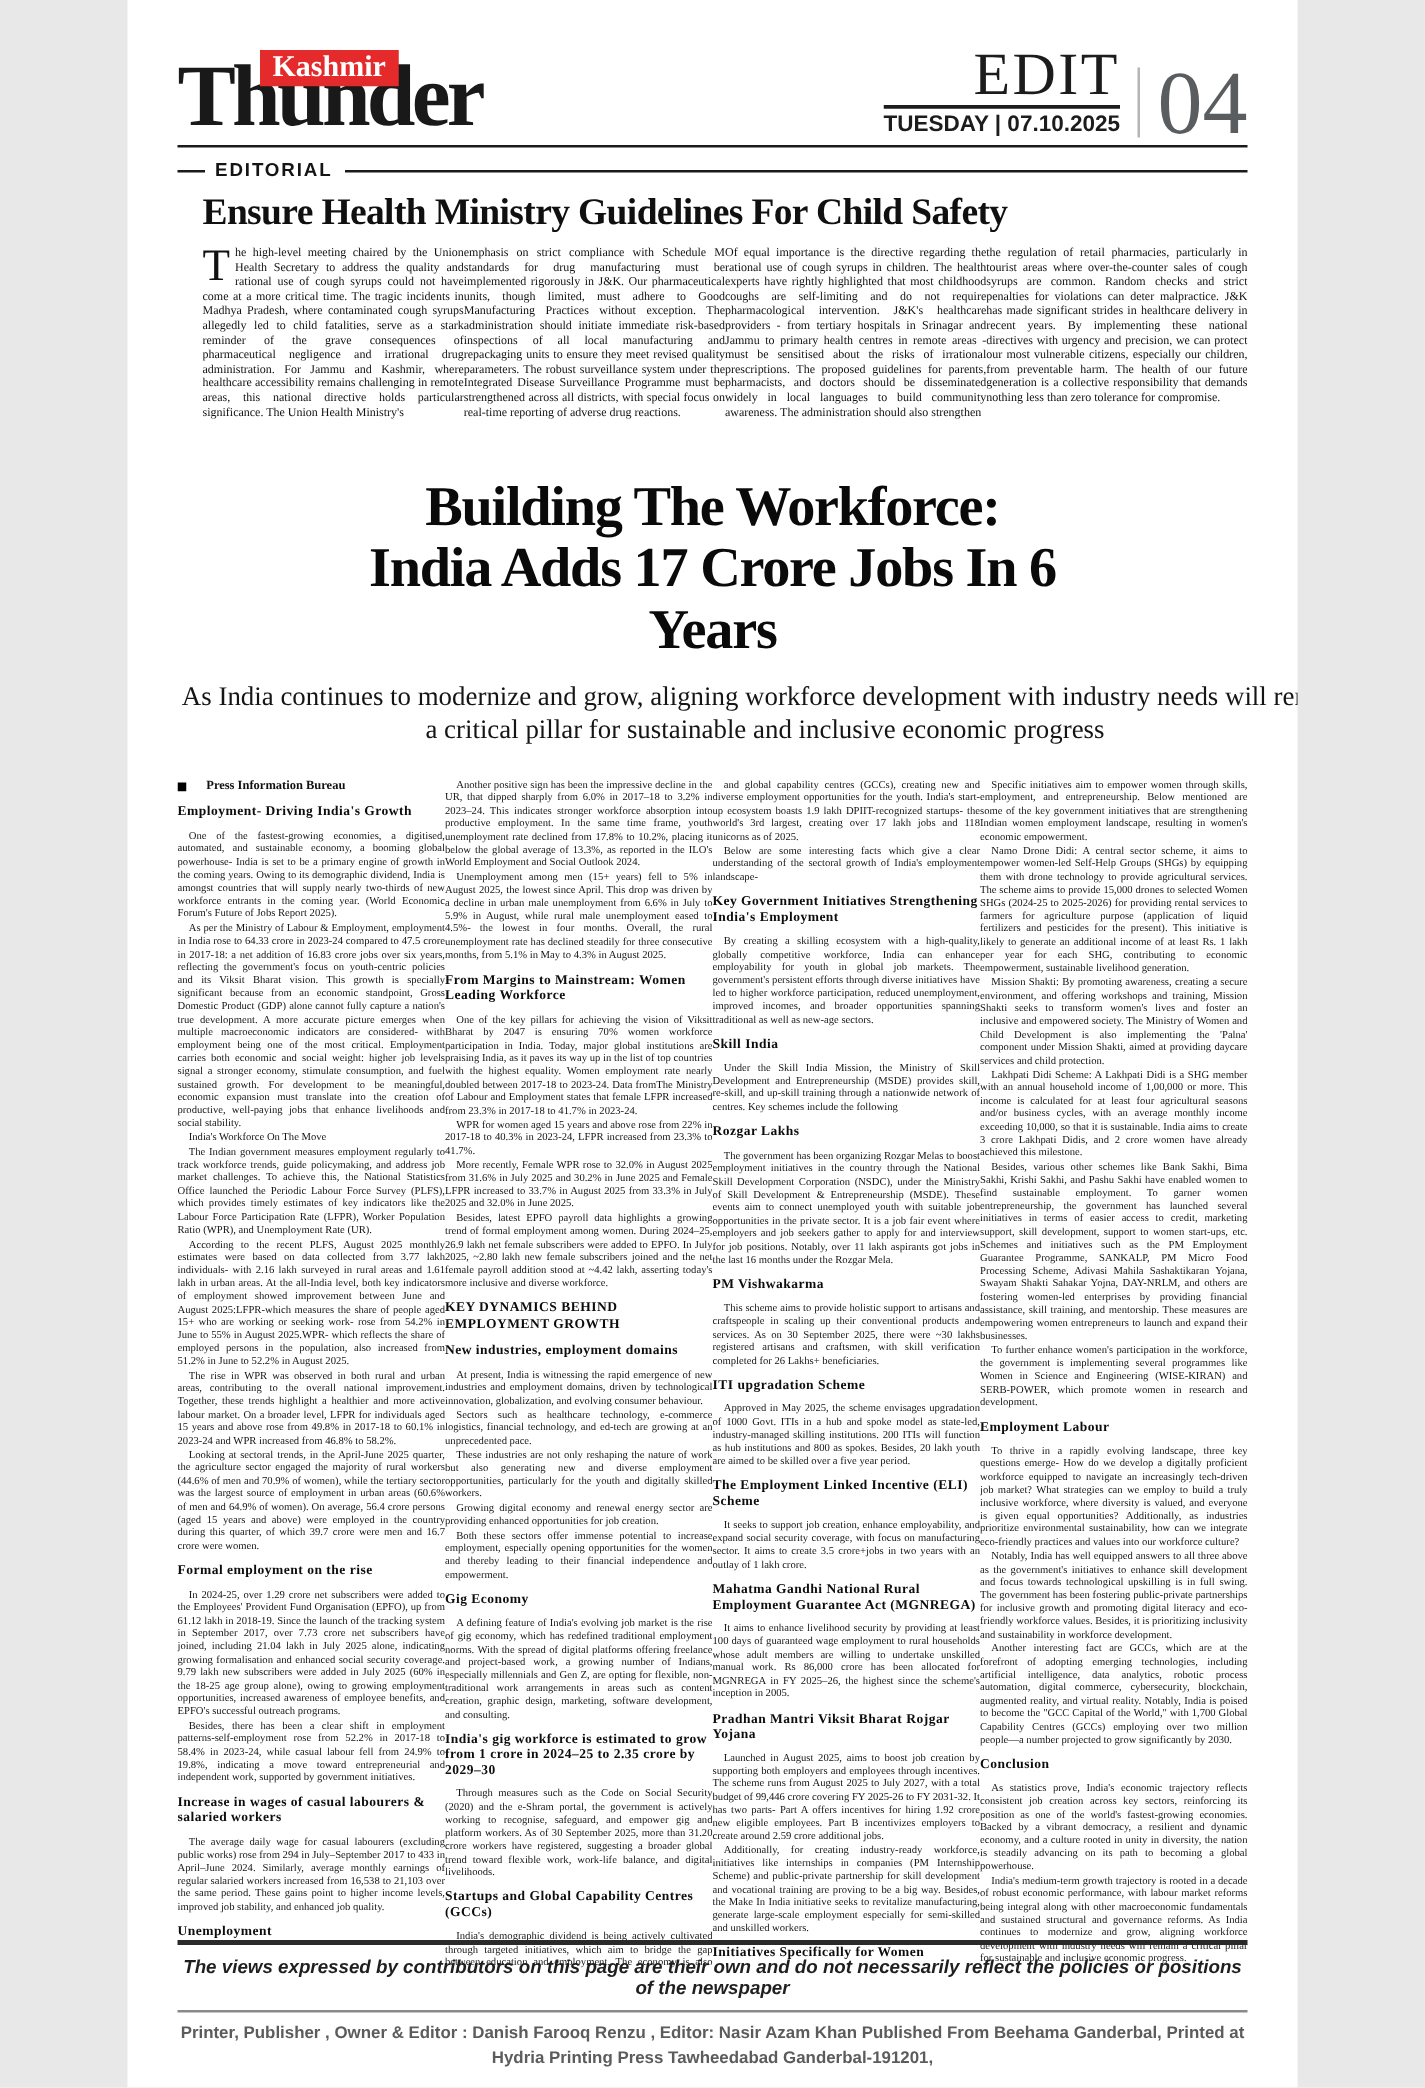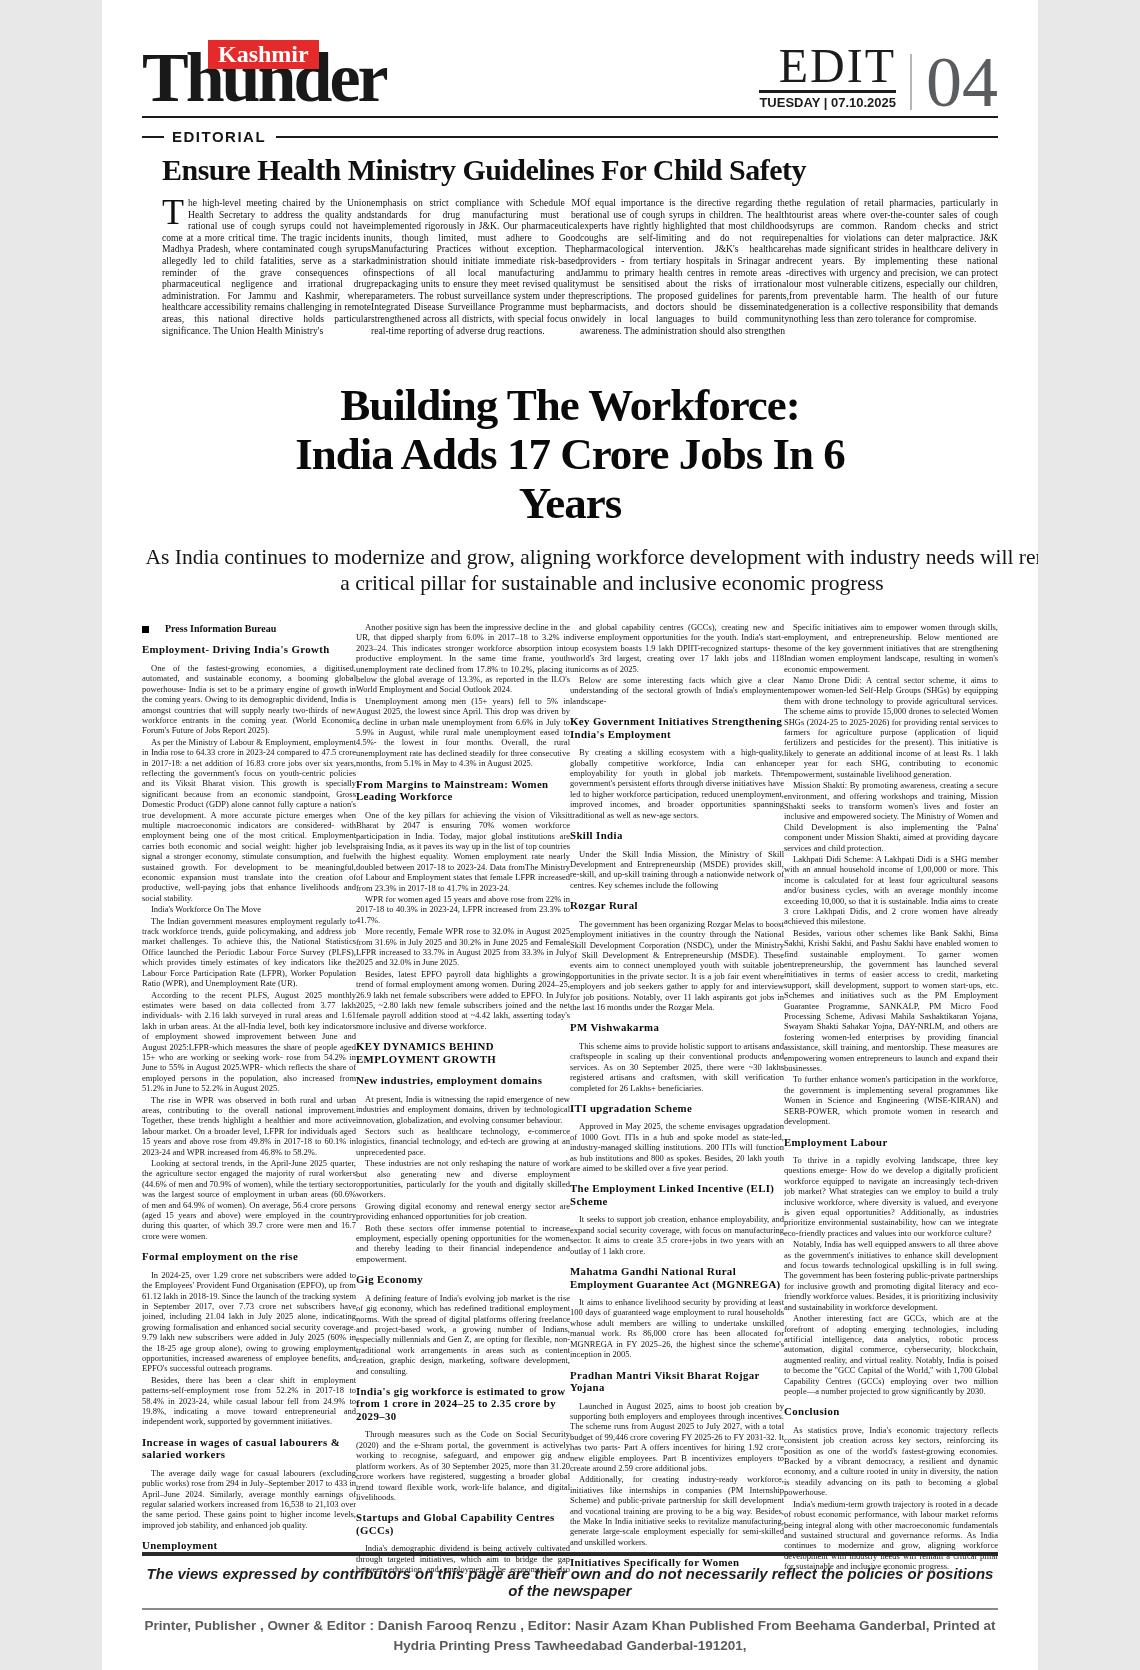--- a/index.html
+++ b/index.html
@@ -14,21 +14,21 @@
     padding-top:22px; padding-bottom:6px; border-bottom:2px solid #1a1a1a; height:118px;}
   .brand-wrap { position:relative; }
   .brand-word { font-family:"Liberation Serif",serif; font-weight:700; font-size:70px;
     line-height:0.92; letter-spacing:-3px; color:#191919;}
   .brand-tag { position:absolute; left:66px; top:-6px; background:#e42a2a; color:#fff;
     font-family:"Liberation Serif",serif; font-weight:700; font-size:24px; padding:1px 10px; letter-spacing:0;}
   .mast-right { display:flex; align-items:flex-end; }
   .edit-stack { display:flex; flex-direction:column; align-items:flex-end; }
   .edit-word { font-family:"Liberation Serif",serif; font-size:48px; line-height:0.9; letter-spacing:2px; color:#1c1c1c;}
   .edit-date { border-top:3px solid #1c1c1c; margin-top:3px; padding-top:2px;
-    font-family:"Liberation Sans",sans-serif; font-weight:700; font-size:13px; color:#1c1c1c; letter-spacing:0;}
+    font-family:"Liberation Sans",sans-serif; font-weight:700; font-size:18px; color:#1c1c1c; letter-spacing:0;}
   .page-num { font-family:"Liberation Serif",serif; font-size:72px; line-height:0.78; color:#5a5d60;
     border-left:2px solid #b5b5b5; padding-left:14px; margin-left:14px;}
   
   .ed-labelrow { display:flex; align-items:center; margin-top:10px; }
   .ed-tickline { width:22px; height:2px; background:#1a1a1a; margin-right:8px;}
   .ed-label { font-family:"Liberation Sans",sans-serif; font-weight:700; font-size:15px;
     letter-spacing:1.5px; color:#141414; }
   .ed-line { flex:1; height:2px; background:#1a1a1a; margin-left:10px;}
   .ed-headline { font-family:"Liberation Serif",serif; font-weight:700; font-size:30px;
     letter-spacing:-0.5px; margin:8px 0 10px 20px; color:#101010;}
@@ -146,21 +146,21 @@
         <div class="block-h">Startups and Global Capability Centres (GCCs)</div>
         <p class="block-p">India's demographic dividend is being actively cultivated through targeted initiatives, which aim to bridge the gap between education and employment. The economy is also witnessing job growth in emerging sectors such as startups</p>
       </div>
       <div class="article-col">
         <p class="block-p">and global capability centres (GCCs), creating new and diverse employment opportunities for the youth. India's start-up ecosystem boasts 1.9 lakh DPIIT-recognized startups- the world's 3rd largest, creating over 17 lakh jobs and 118 unicorns as of 2025.</p>
         <p class="block-p">Below are some interesting facts which give a clear understanding of the sectoral growth of India's employment landscape-</p>
         <div class="block-h">Key Government Initiatives Strengthening India's Employment</div>
         <p class="block-p">By creating a skilling ecosystem with a high-quality, globally competitive workforce, India can enhance employability for youth in global job markets. The government's persistent efforts through diverse initiatives have led to higher workforce participation, reduced unemployment, improved incomes, and broader opportunities spanning traditional as well as new-age sectors.</p>
         <div class="block-h">Skill India</div>
         <p class="block-p">Under the Skill India Mission, the Ministry of Skill Development and Entrepreneurship (MSDE) provides skill, re-skill, and up-skill training through a nationwide network of centres. Key schemes include the following</p>
-        <div class="block-h">Rozgar Rural</div>
+        <div class="block-h">Rozgar Lakhs</div>
         <p class="block-p">The government has been organizing Rozgar Melas to boost employment initiatives in the country through the National Skill Development Corporation (NSDC), under the Ministry of Skill Development &amp; Entrepreneurship (MSDE). These events aim to connect unemployed youth with suitable job opportunities in the private sector. It is a job fair event where employers and job seekers gather to apply for and interview for job positions. Notably, over 11 lakh aspirants got jobs in the last 16 months under the Rozgar Mela.</p>
         <div class="block-h">PM Vishwakarma</div>
         <p class="block-p">This scheme aims to provide holistic support to artisans and craftspeople in scaling up their conventional products and services. As on 30 September 2025, there were ~30 lakhs registered artisans and craftsmen, with skill verification completed for 26 Lakhs+ beneficiaries.</p>
         <div class="block-h">ITI upgradation Scheme</div>
         <p class="block-p">Approved in May 2025, the scheme envisages upgradation of 1000 Govt. ITIs in a hub and spoke model as state-led, industry-managed skilling institutions. 200 ITIs will function as hub institutions and 800 as spokes. Besides, 20 lakh youth are aimed to be skilled over a five year period.</p>
         <div class="block-h">The Employment Linked Incentive (ELI) Scheme</div>
         <p class="block-p">It seeks to support job creation, enhance employability, and expand social security coverage, with focus on manufacturing sector. It aims to create 3.5 crore+jobs in two years with an outlay of 1 lakh crore.</p>
         <div class="block-h">Mahatma Gandhi National Rural Employment Guarantee Act (MGNREGA)</div>
         <p class="block-p">It aims to enhance livelihood security by providing at least 100 days of guaranteed wage employment to rural households whose adult members are willing to undertake unskilled manual work. Rs 86,000 crore has been allocated for MGNREGA in FY 2025–26, the highest since the scheme's inception in 2005.</p>
         <div class="block-h">Pradhan Mantri Viksit Bharat Rojgar Yojana</div>

